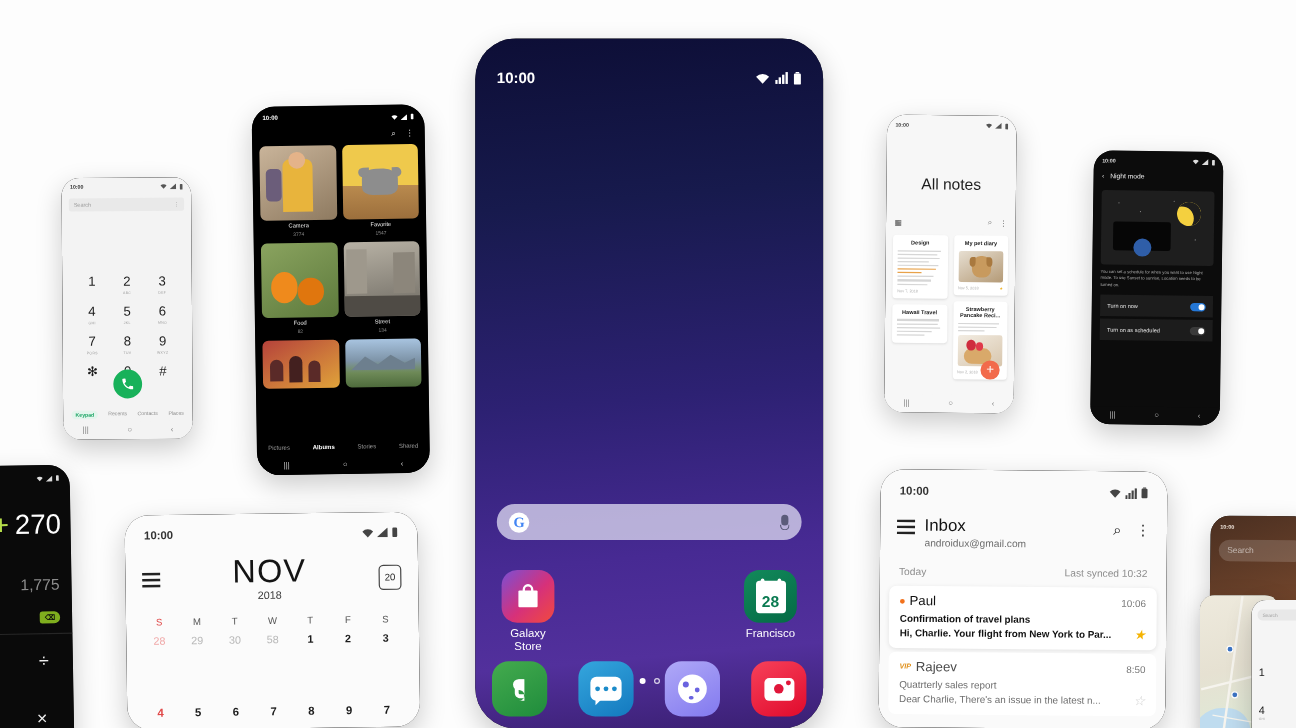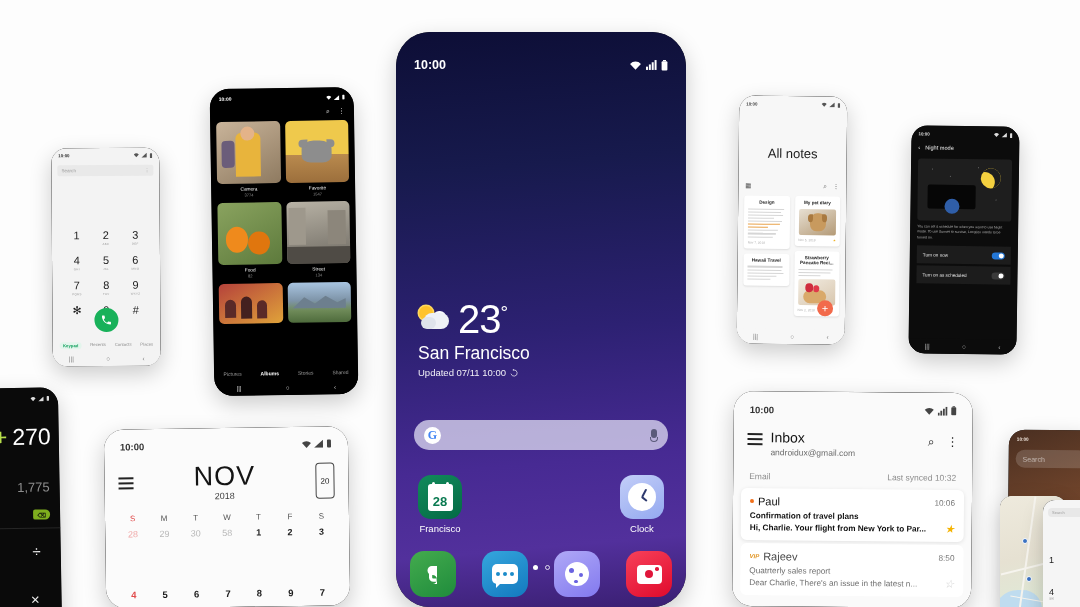--- a/index.html
+++ b/index.html
@@ -122,21 +122,21 @@
   #p-cal { left:105px; top:428px; width:244px; height:179px;
            border-radius:20px; padding:4px; transform:rotate(-0.8deg); }
   #p-cal .screen { border-radius:17px; background:#fbfbfb; }
   #cal-sbar { position:absolute; top:11px; left:16px; right:16px; height:12px;
      font-size:9.5px; color:#333; }
   #cal-head { position:absolute; left:14px; right:14px; top:35px; height:38px;
      display:flex; align-items:center; justify-content:space-between; }
   #cal-month { flex:1; text-align:center; }
   #cal-month .m { font-size:27px; font-weight:300; color:#141414; letter-spacing:1px; line-height:1; }
   #cal-month .y { font-size:9px; color:#3c3c3c; margin-top:1px; }
-  #cal-badge { width:19px; height:36px; border:1.3px solid #444; border-radius:4px;
+  #cal-badge { width:19px; height:21px; border:1.3px solid #444; border-radius:4px;
      font-size:8px; display:flex; align-items:center; justify-content:center; color:#222; }
   #cal-dow { position:absolute; left:12px; right:12px; top:85px;
      display:grid; grid-template-columns:repeat(7,1fr); text-align:center;
      font-size:8px; color:#555; }
   #cal-dow span:first-child { color:#e04848; }
   #cal-r1 { position:absolute; left:12px; right:12px; top:100px;
      display:grid; grid-template-columns:repeat(7,1fr); text-align:center;
      font-size:9px; color:#b8b8b8; }
   #cal-r1 span.bold { color:#1b1b1b; font-weight:700; }
   #cal-r1 span.red { color:#f0a9a9; }
@@ -568,68 +568,49 @@
               <rect x="5.2" y="2" width="1.8" height="7" fill="#fff"></rect>
               <rect x="7.8" y="0" width="1.8" height="9" fill="#fff"></rect>
             </svg>
           <svg width="7" height="11" viewBox="0 0 7 11">
               <rect x="2" y="0" width="3" height="1.2" fill="#fff"></rect>
               <rect x="0.6" y="1.2" width="5.8" height="9.3" rx="1" fill="#fff"></rect>
             </svg>
         </span>
       </div>
 
-      <div id="widget">
-        <div class="wrow">
-          <div class="sunicon">
-            <div class="sun"></div>
-              <div class="cl3"></div>
-              <div class="cl1"></div>
-              <div class="cl2"></div>
-          </div>
-          <span class="temp">23</span>
-          <span class="deg">°</span>
-        </div>
-        <div class="city">San Francisco</div>
-        <div class="upd">
-          <span>Updated 07/11 10:00</span>
-          <svg width="8" height="8" viewBox="0 0 12 12">
-              <path d="M6 1.3 A4.7 4.7 0 1 1 1.6 7.6" fill="none" stroke="#fff" stroke-width="1.1" stroke-linecap="round"></path>
-              <path d="M6 0 L6 2.8 L3.6 1.4 Z" fill="#fff"></path>
-            </svg>
-        </div>
-      </div>
 
       <div id="searchbar">
         <span class="glogo">G</span>
         <span class="mic">
             <i></i>
             <u></u>
           </span>
       </div>
 
       <div id="appgrid">
+        <div class="app">
+          <div class="appic" style="background:linear-gradient(135deg,#7b4fd4 0%,#d6317a 55%,#f24a3d 100%);">
+            <svg width="20" height="22" viewBox="0 0 20 22">
+                <path d="M3 6 h14 a1 1 0 0 1 1 1 v12 a1 1 0 0 1 -1 1 H3 a1 1 0 0 1 -1 -1 V7 a1 1 0 0 1 1 -1z" fill="#fff"></path>
+                <path d="M6.5 7 V5.2 a3.5 3.5 0 0 1 7 0 V7" fill="none" stroke="#fff" stroke-width="1.9"></path>
+              </svg>
+          </div>
+          <div class="applbl"><span style="white-space:pre-line">Galaxy
+Store</span></div>
+        </div>
         <div class="app">
           <div class="appic" style="background:linear-gradient(150deg,#128a5b,#046a45);">
             <div style="width:25px;height:27px;background:#fff;border-radius:3px;position:relative;display:flex;align-items:flex-end;justify-content:center;">
               <div style="position:absolute;top:-2px;left:4px;width:3px;height:5px;background:#fff;border-radius:2px;"></div>
               <div style="position:absolute;top:-2px;right:4px;width:3px;height:5px;background:#fff;border-radius:2px;"></div>
               <span style="font-size:13px;font-weight:700;color:#0a7a51;line-height:1;margin-bottom:3px;">28</span>
             </div>
           </div>
           <div class="applbl">Francisco</div>
-        </div>
-        <div class="app">
-          <div class="appic" style="background:linear-gradient(150deg,#c3cef8,#94a9f0);">
-            <div style="width:28px;height:28px;border-radius:50%;background:#fff;position:relative;">
-              <div style="position:absolute;left:50%;top:50%;width:1.8px;height:9px;background:#2e3a6e;transform-origin:bottom;transform:translate(-50%,-100%) rotate(28deg);border-radius:1px;"></div>
-              <div style="position:absolute;left:50%;top:50%;width:1.8px;height:6.5px;background:#2e3a6e;transform-origin:bottom;transform:translate(-50%,-100%) rotate(128deg);border-radius:1px;"></div>
-            </div>
-          </div>
-          <div class="applbl">Clock</div>
         </div>
       </div>
 
       <div id="pagedots">
         <b></b>
         <i></i>
       </div>
 
       <div id="dock">
         <div class="dockic" style="background:linear-gradient(150deg,#44ab4e,#1f8c3c);">
@@ -834,21 +815,21 @@
         <div class="tt">
           <div class="t1">Inbox</div>
           <div class="t2">androidux@gmail.com</div>
         </div>
         <div class="acts">
           <span>⌕</span>
           <span>⋮</span>
         </div>
       </div>
       <div id="mail-sub">
-        <span>Email</span>
+        <span>Today</span>
         <span>Last synced 10:32</span>
       </div>
       <div class="mailitem unread" id="mi1">
         <div class="r1">
           <span class="nm">
               <i class="dot"></i>
               <span>Paul</span>
             </span>
           <span class="tm">10:06</span>
         </div>

